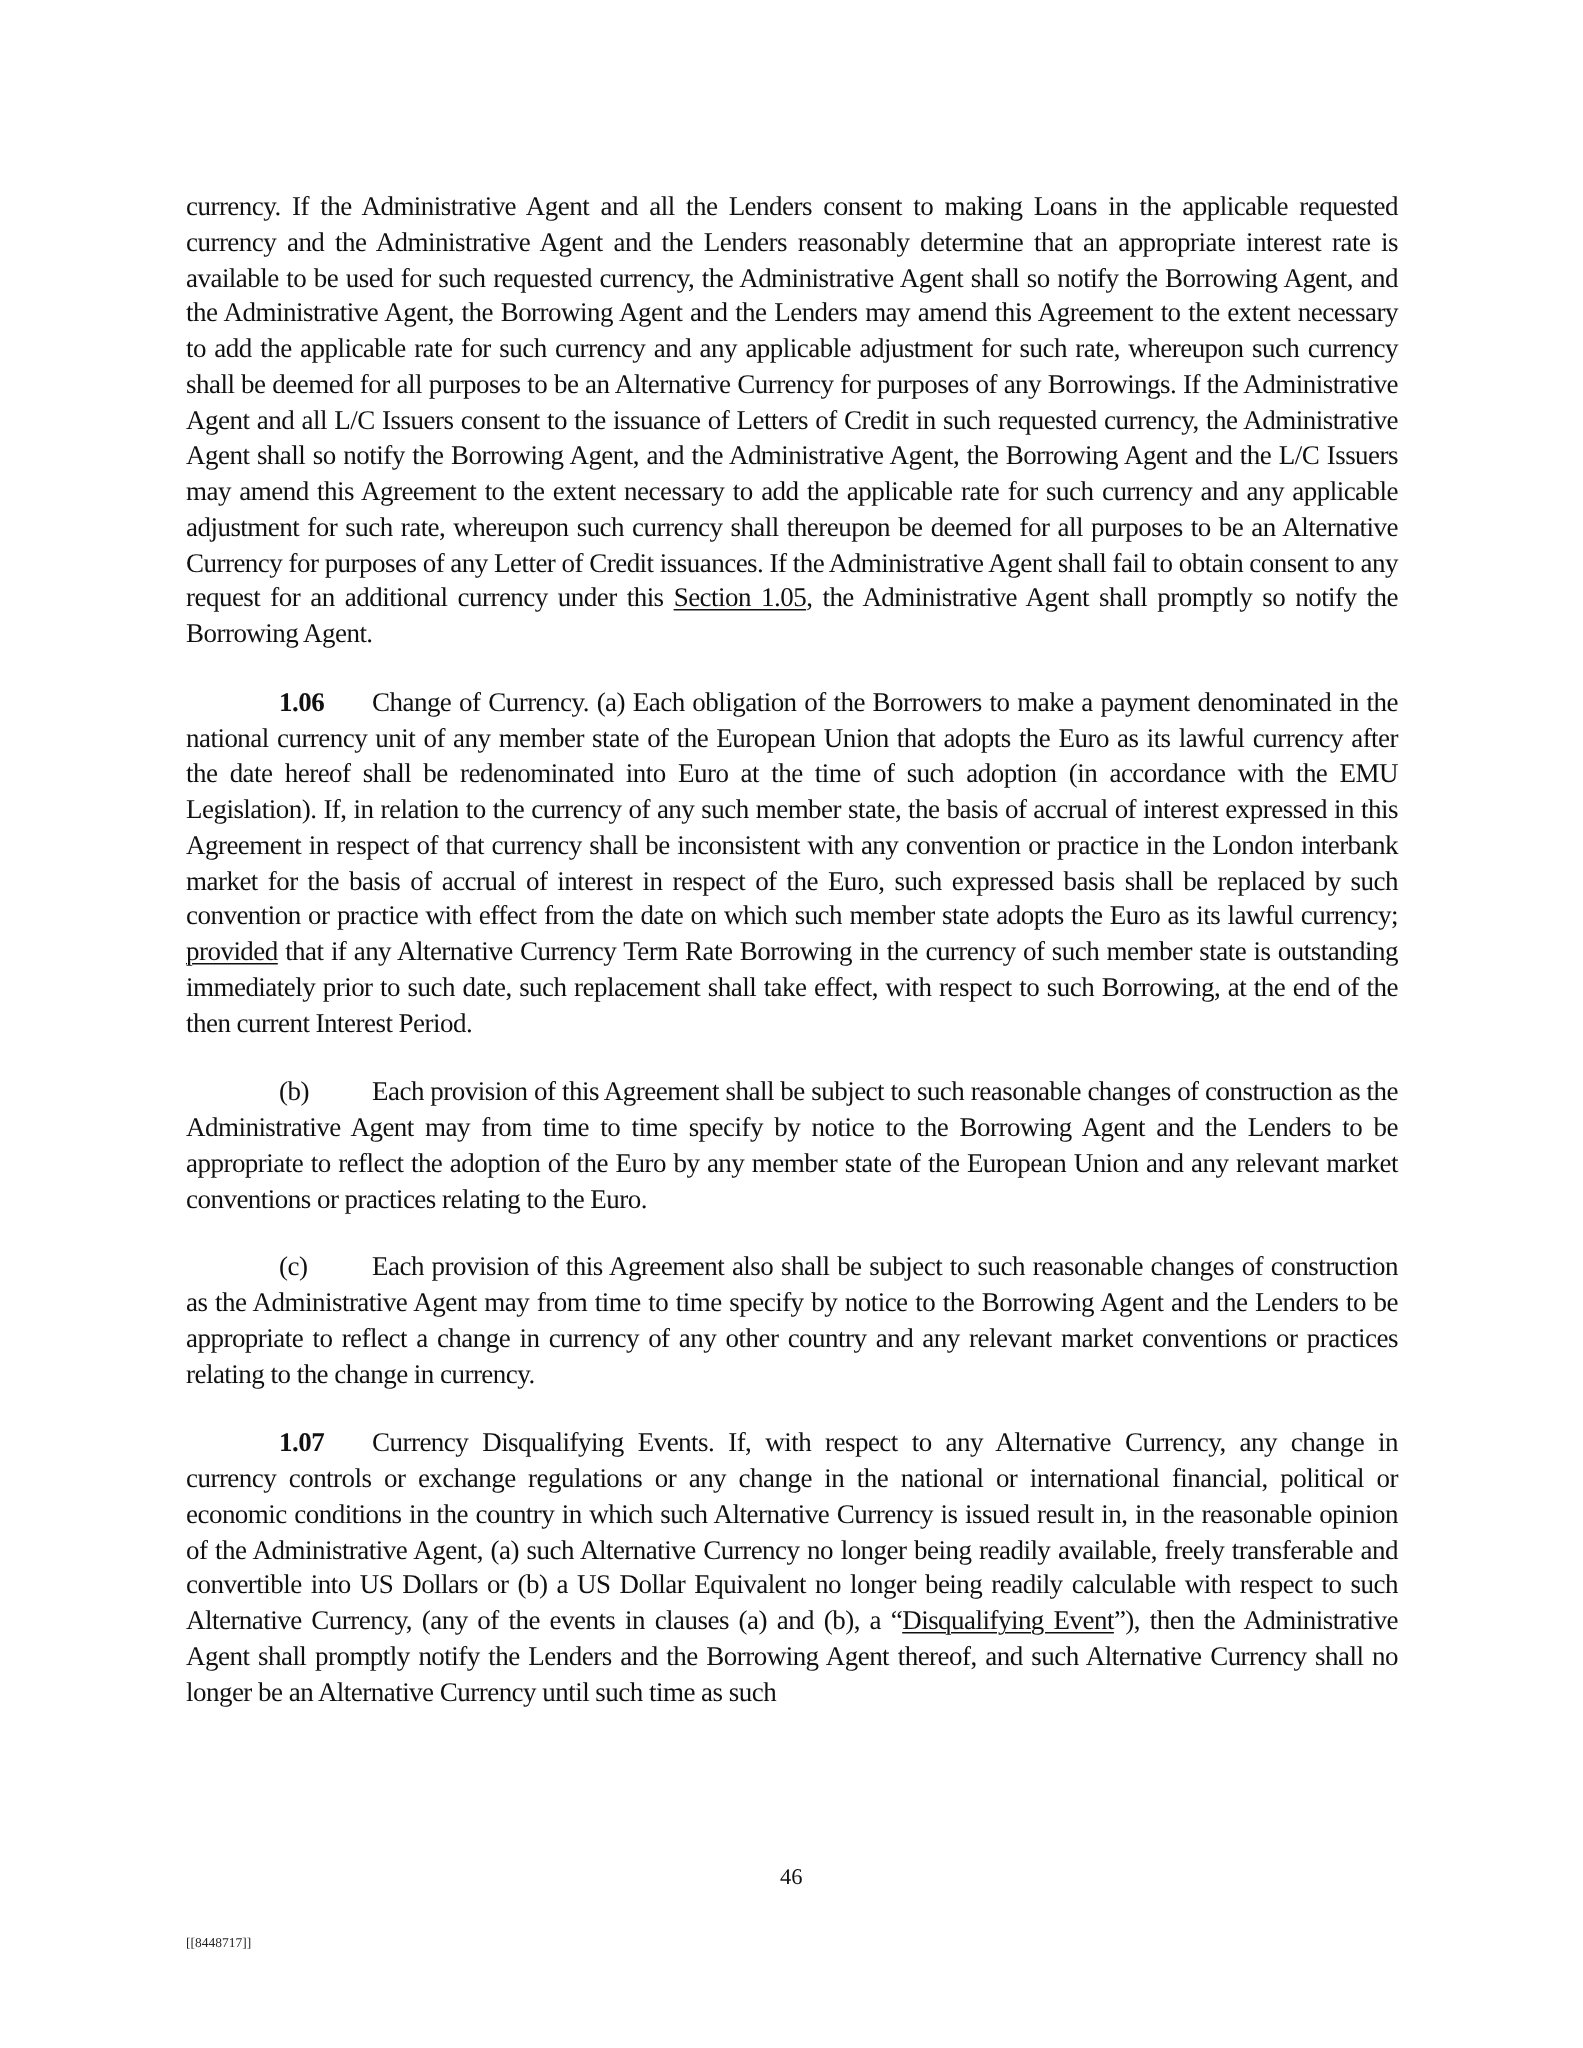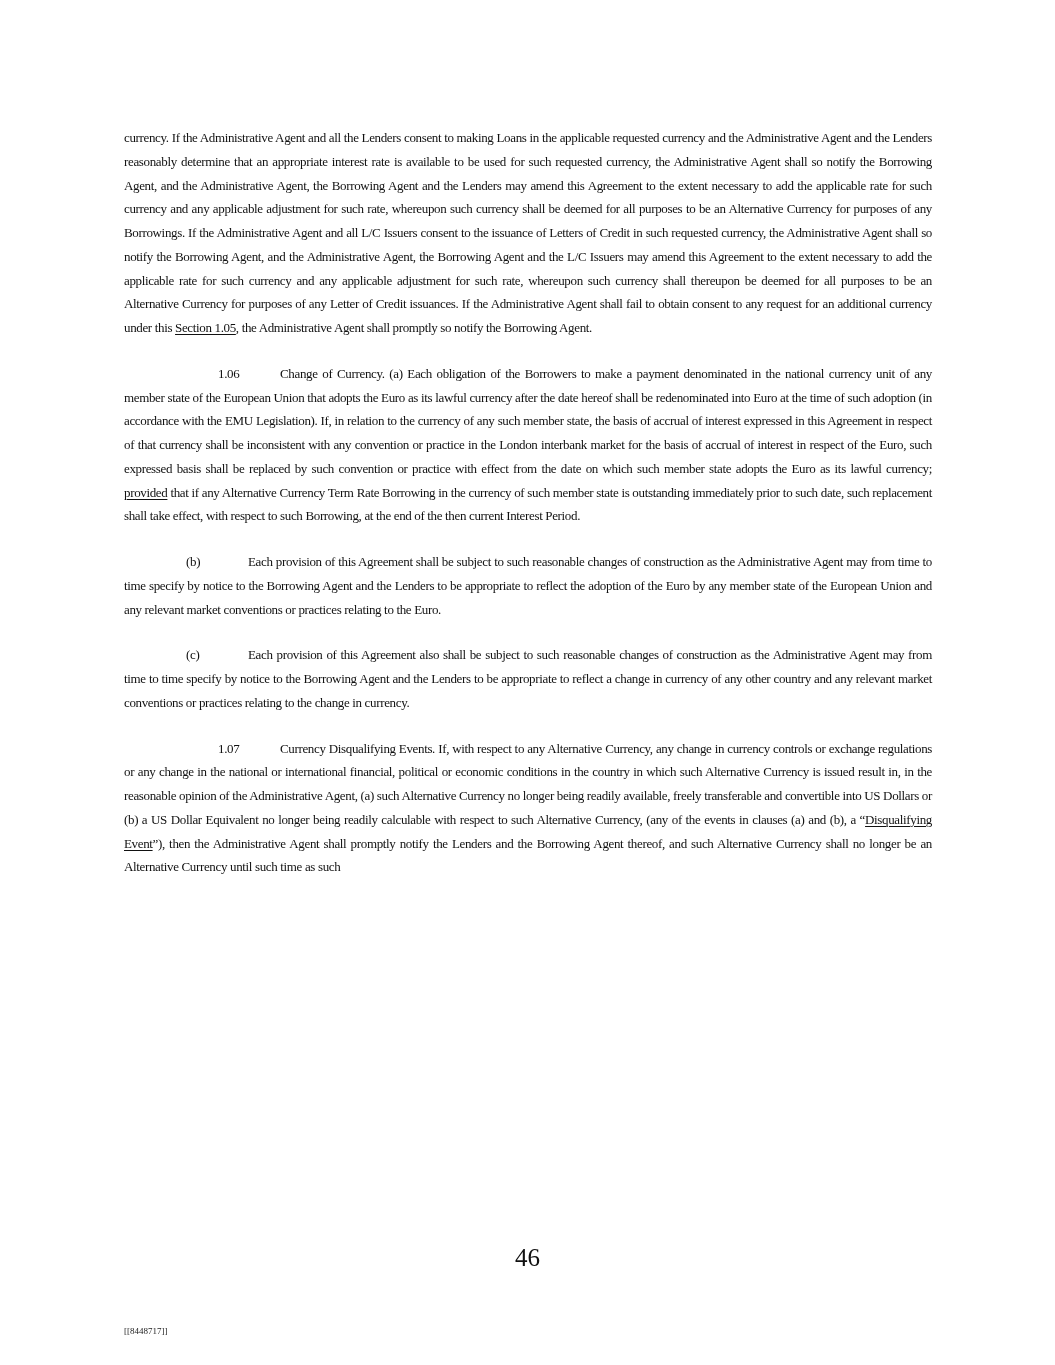--- a/index.html
+++ b/index.html
@@ -16,68 +16,66 @@
       color: #111111;
     }
     .page {
       position: absolute;
       left: 124px;
       top: 126px;
       width: 808px;
     }
     .para {
       margin: 0;
-      font-size: 13px;
+      font-size: 18px;
       line-height: 23.75px;
       text-align: justify;
       letter-spacing: -0.35px;
       word-spacing: 0px;
     }
     .para.gap {
       margin-top: 22px;
     }
     .indent {
       display: inline-block;
       width: 62px;
     }
     .num {
-      font-weight: normal;
+      font-weight: bold;
       display: inline-block;
       width: 62px;
-      margin-left: 32px;
     }
     .heading {
       font-weight: normal;
     }
     .label {
       display: inline-block;
       width: 62px;
     }
     .u {
       text-decoration: underline;
       text-underline-offset: 2px;
       text-decoration-thickness: 1px;
     }
     .page-number {
       position: absolute;
       top: 1244px;
       left: 0;
       width: 1055px;
       text-align: center;
-      font-size: 25px;
+      font-size: 15px;
       font-family: "Liberation Serif", serif;
     }
     .doc-id {
       position: absolute;
       top: 1290px;
       left: 124px;
       font-size: 9px;
       font-family: "Liberation Serif", serif;
       color: #222222;
-      margin-top: 36px;
     }
   </style>
 </head>
 <body>
 
 <div class="page">
 
   <p class="para"><span>currency.  If the Administrative Agent and all the Lenders consent to making Loans in the applicable requested currency and the Administrative Agent and the Lenders reasonably determine that an appropriate interest rate is available to be used for such requested currency, the Administrative Agent shall so notify the Borrowing Agent, and the Administrative Agent, the Borrowing Agent and the Lenders may amend this Agreement to the extent necessary to add the applicable rate for such currency and any applicable adjustment for such rate, whereupon such currency shall be deemed for all purposes to be an Alternative Currency for purposes of any Borrowings.  If the Administrative Agent and all L/C Issuers consent to the issuance of Letters of Credit in such requested currency, the Administrative Agent shall so notify the Borrowing Agent, and the Administrative Agent, the Borrowing Agent and the L/C Issuers may amend this Agreement to the extent necessary to add the applicable rate for such currency and any applicable adjustment for such rate, whereupon such currency shall thereupon be deemed for all purposes to be an Alternative Currency for purposes of any Letter of Credit issuances. If the Administrative Agent shall fail to obtain consent to any request for an additional currency under this </span><span class="u">Section 1.05</span><span>, the Administrative Agent shall promptly so notify the Borrowing Agent.</span></p>
 
   <p class="para gap"><span class="indent"></span><span class="num">1.06</span><span class="heading">Change of Currency.</span><span>  (a) Each obligation of the Borrowers to make a payment denominated in the national currency unit of any member state of the European Union that adopts the Euro as its lawful currency after the date hereof shall be redenominated into Euro at the time of such adoption (in accordance with the EMU Legislation).  If, in relation to the currency of any such member state, the basis of accrual of interest expressed in this Agreement in respect of that currency shall be inconsistent with any convention or practice in the London interbank market for the basis of accrual of interest in respect of the Euro, such expressed basis shall be replaced by such convention or practice with effect from the date on which such member state adopts the Euro as its lawful currency; </span><span class="u">provided</span><span> that if any Alternative Currency Term Rate Borrowing in the currency of such member state is outstanding immediately prior to such date, such replacement shall take effect, with respect to such Borrowing, at the end of the then current Interest Period.</span></p>

